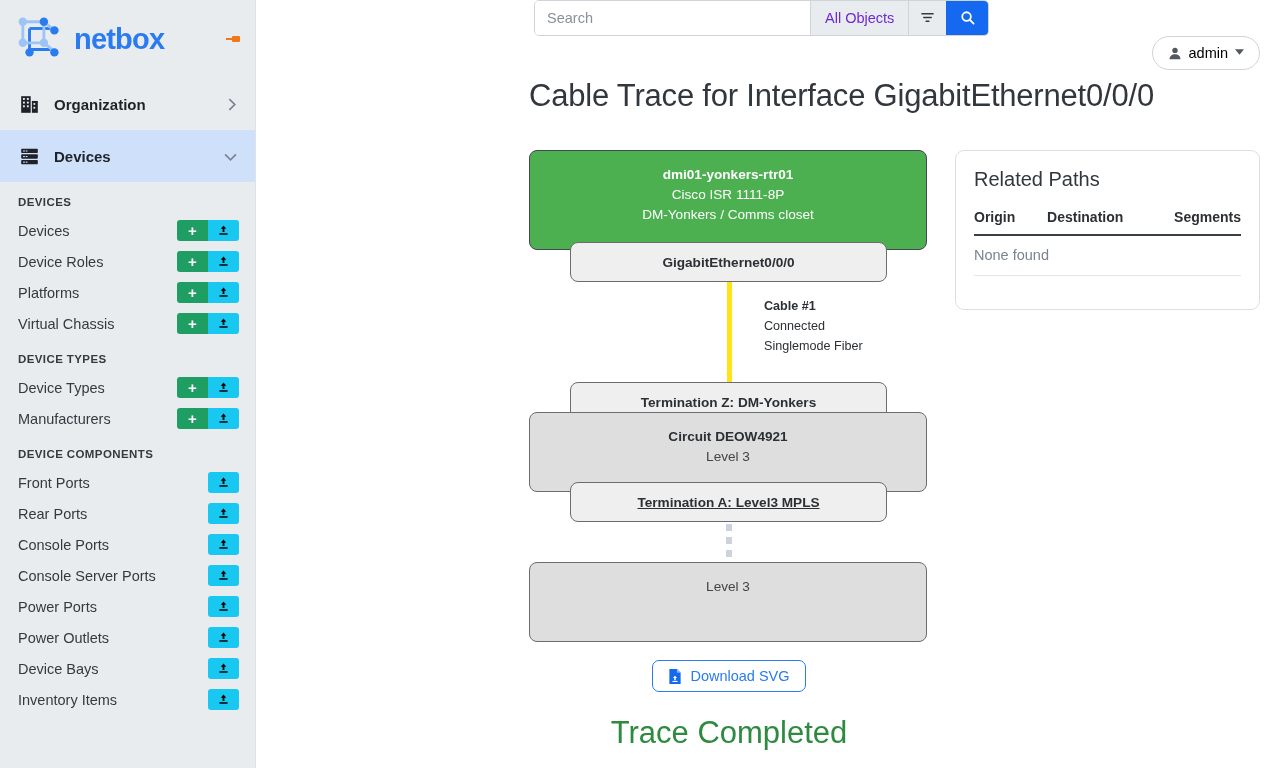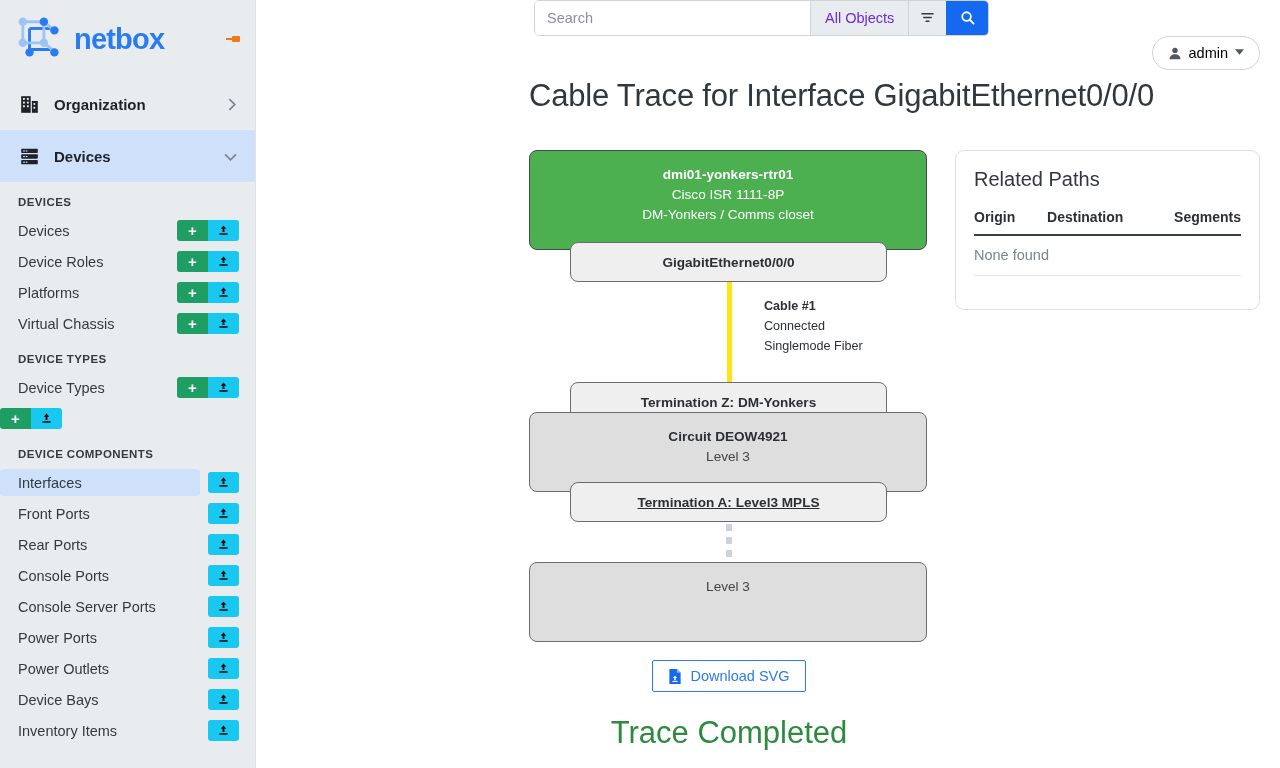--- a/index.html
+++ b/index.html
@@ -136,21 +136,21 @@
   }
   .cable-label { position: absolute; font-size: 12.6px; color:#2c3034; line-height: 20px; }
   .cable-label .cl-title { font-weight: 700; }
 
   .dots { position: absolute; width: 6px; }
   .dot { width: 6px; height: 7px; background: #ccd3dc; margin-bottom: 6px; }
 
   .dl-btn {
     display: inline-flex; align-items: center; gap: 8px;
     border: 1px solid #2a7bf0; color: #2a7bf0; background: #fff;
-    border-radius: 2px; padding: 7px 15px; font-size: 14.5px; cursor: pointer;
+    border-radius: 7px; padding: 7px 15px; font-size: 14.5px; cursor: pointer;
     font-family: inherit;
   }
   .dl-wrap { text-align: center; margin-top: 10px; }
   .trace-done {
     text-align: center; margin-top: 23px;
     font-size: 31px; color: #2d8a3e; font-weight: 400;
   }
 
   
   .card {
@@ -318,45 +318,35 @@
         <div class="mini-btn mini-add">+</div>
         <div class="mini-btn mini-imp">
           <svg width="11" height="11" viewBox="0 0 12 12" fill="#000">
               <path d="M6 0.5L9 4H7v3.5H5V4H3z"></path>
               <rect x="1.5" y="9" width="9" height="1.6"></rect>
             </svg>
         </div>
       </div>
     </div>
     <div class="nav-row">
+      <div class="nav-link">
+          <span>Manufacturers</span>
+        </div>
       <div class="btn-grp">
         <div class="mini-btn mini-add">+</div>
         <div class="mini-btn mini-imp">
           <svg width="11" height="11" viewBox="0 0 12 12" fill="#000">
               <path d="M6 0.5L9 4H7v3.5H5V4H3z"></path>
               <rect x="1.5" y="9" width="9" height="1.6"></rect>
             </svg>
         </div>
       </div>
     </div>
 
     <div class="sect-head">DEVICE COMPONENTS</div>
-    <div class="nav-row">
-      <div class="nav-link selected">
-          <span>Interfaces</span>
-        </div>
-      <div class="btn-grp">
-        <div class="mini-btn mini-imp solo">
-          <svg width="11" height="11" viewBox="0 0 12 12" fill="#000">
-              <path d="M6 0.5L9 4H7v3.5H5V4H3z"></path>
-              <rect x="1.5" y="9" width="9" height="1.6"></rect>
-            </svg>
-        </div>
-      </div>
-    </div>
     <div class="nav-row">
       <div class="nav-link">
           <span>Front Ports</span>
         </div>
       <div class="btn-grp">
         <div class="mini-btn mini-imp solo">
           <svg width="11" height="11" viewBox="0 0 12 12" fill="#000">
               <path d="M6 0.5L9 4H7v3.5H5V4H3z"></path>
               <rect x="1.5" y="9" width="9" height="1.6"></rect>
             </svg>

